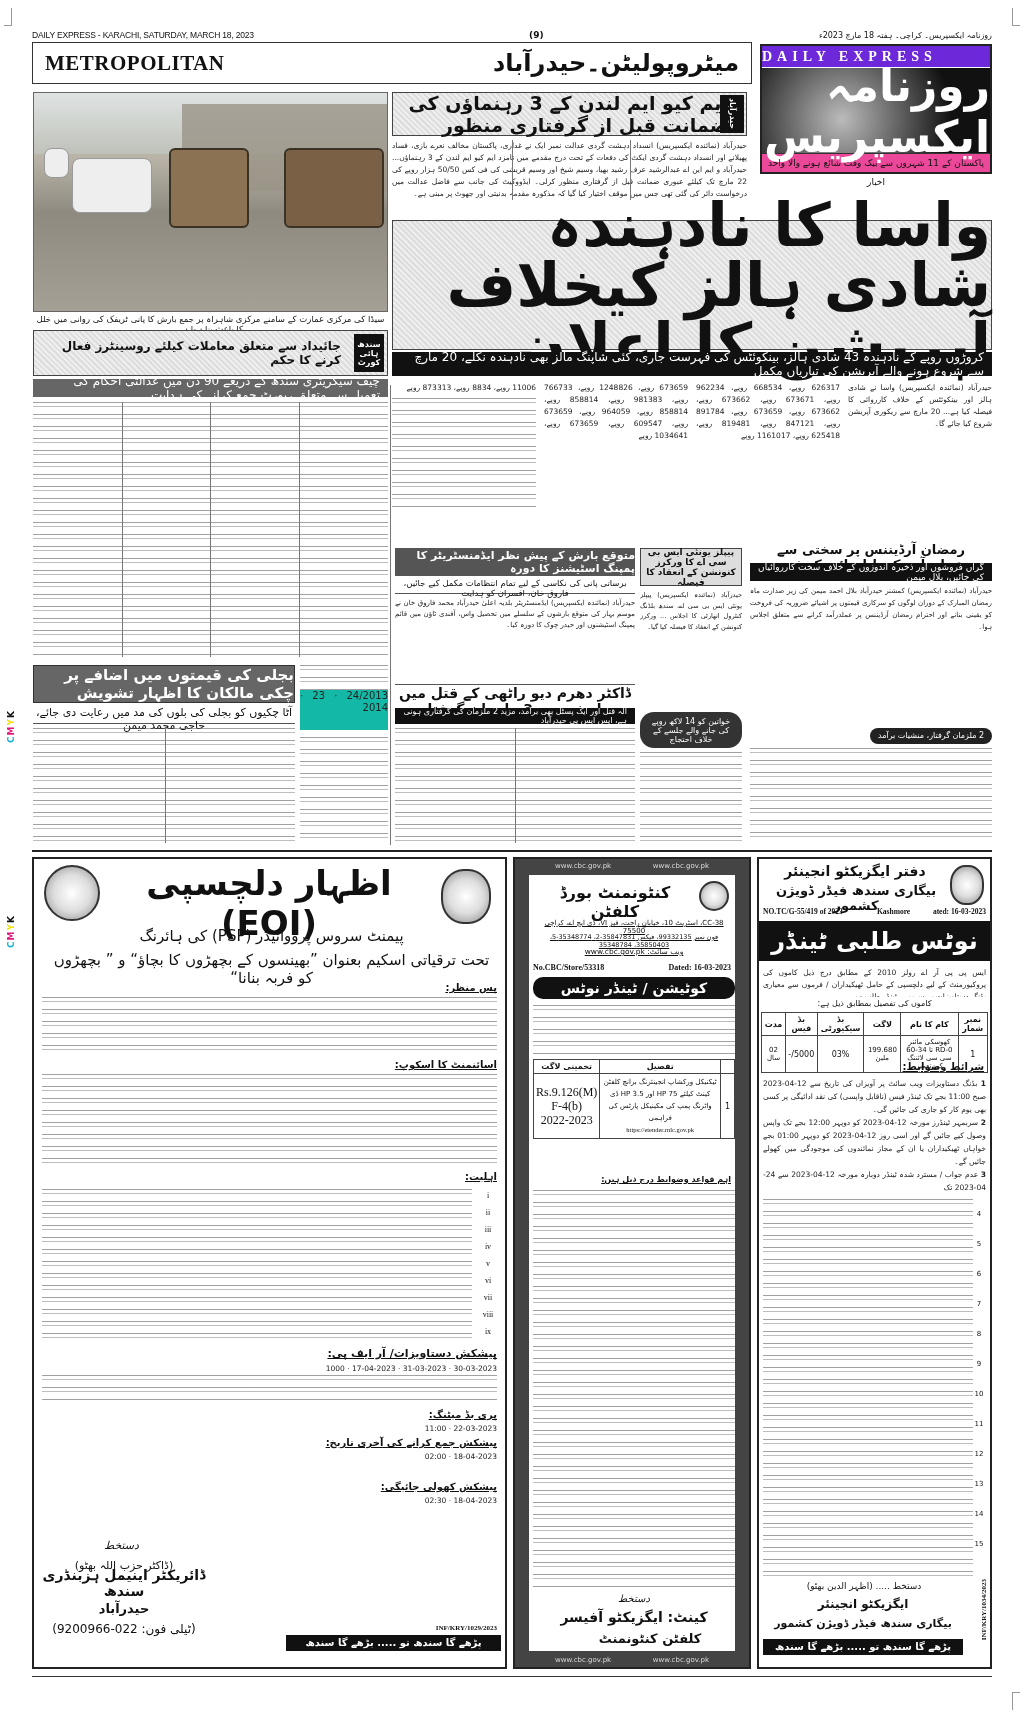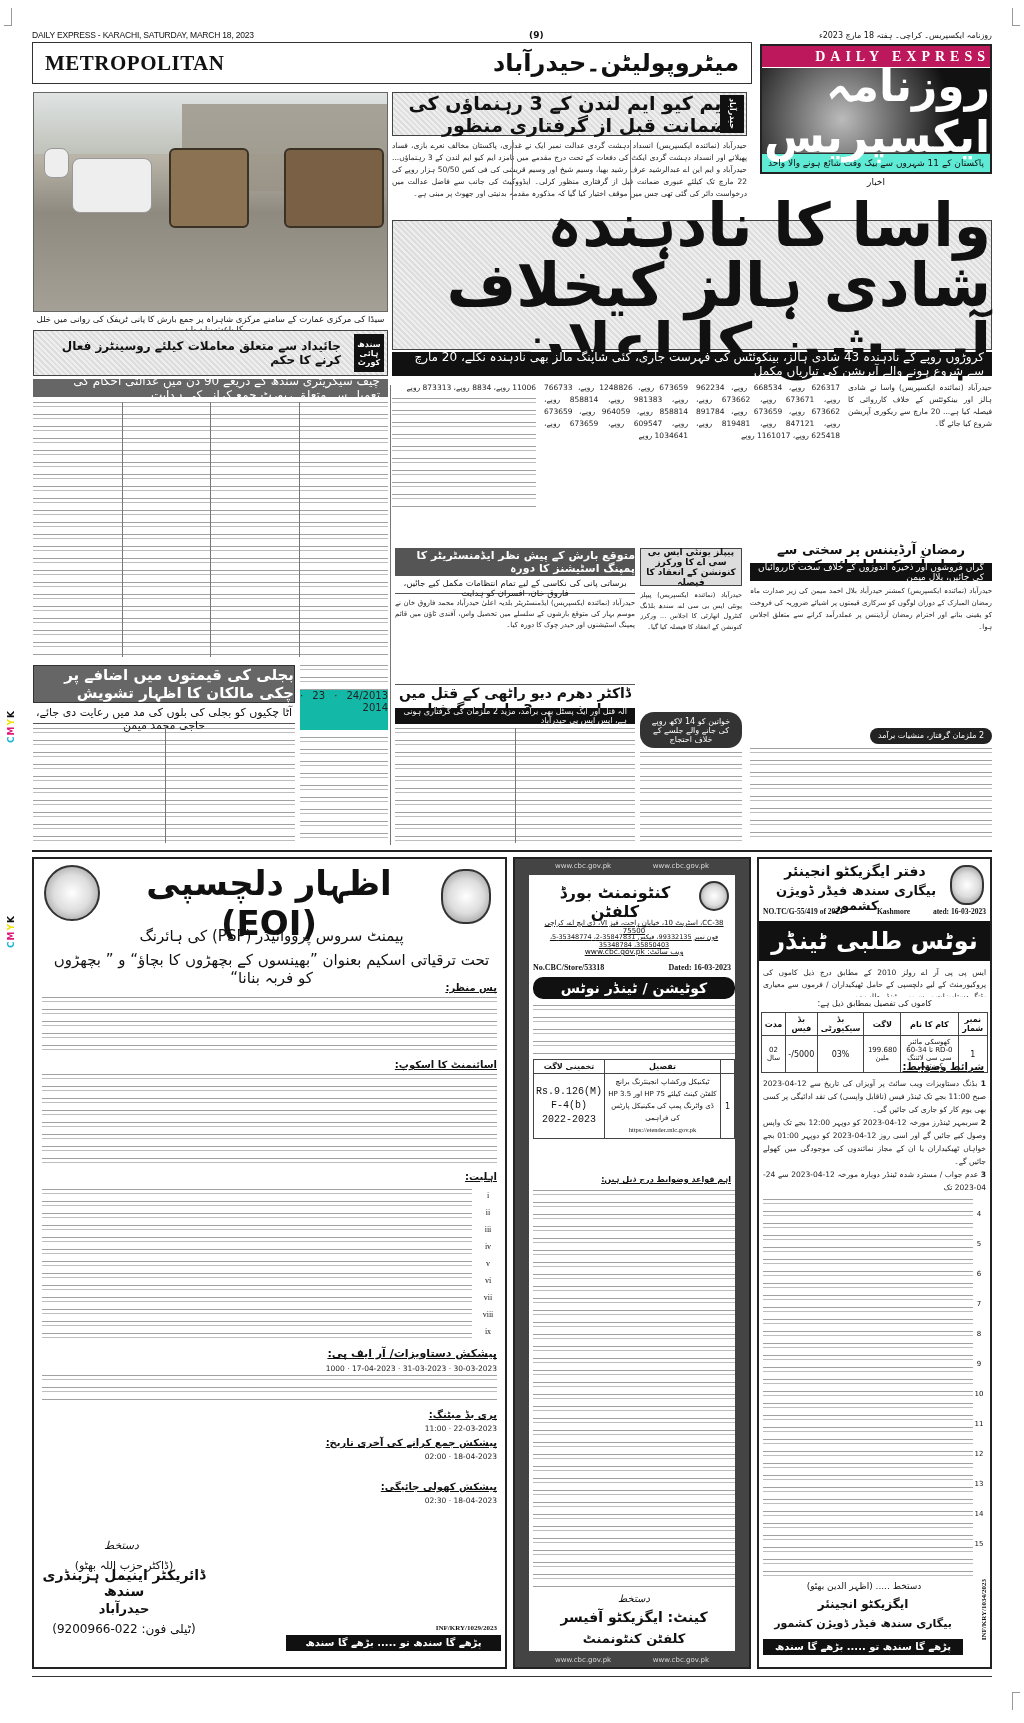--- a/index.html
+++ b/index.html
@@ -6,23 +6,23 @@
 body{width:1024px;height:1723px;background:#fff;font-family:"DejaVu Sans",sans-serif;color:#111;position:relative;overflow:hidden}
 .abs{position:absolute}
 .urdu{direction:rtl;font-family:"DejaVu Sans",sans-serif}
 .topline{top:28px;left:32px;right:32px;height:14px;font-size:8px;display:flex;justify-content:space-between;align-items:center}
 .topline .en{font-family:"Liberation Sans",sans-serif;font-size:8.5px;letter-spacing:-0.2px}
 .topline .pg{font-weight:bold;font-size:9px}
 .metro{top:42px;left:32px;width:720px;height:42px;border:1.5px solid #333;display:flex;justify-content:space-between;align-items:center;padding:0 12px}
 .metro .en{font-family:"Liberation Serif",serif;font-weight:bold;font-size:21px;letter-spacing:0.5px}
 .metro .ur{font-weight:bold;font-size:24px}
 .masthead{top:44px;left:760px;width:232px;height:130px;border:2px solid #222;background:#111}
-.masthead .brand{height:22px;background:#be185d;color:#fff;font-family:"Liberation Serif",serif;font-weight:bold;letter-spacing:5px;font-size:14px;text-align:right;line-height:22px;border-bottom:1px solid #fff}
+.masthead .brand{height:22px;background:#6d28d9;color:#fff;font-family:"Liberation Serif",serif;font-weight:bold;letter-spacing:5px;font-size:14px;text-align:left;line-height:22px;border-bottom:1px solid #fff}
 .masthead .logo{height:85px;background:radial-gradient(circle at 35% 60%,#bbb 0,#666 35%,#111 70%);color:#fff;font-size:44px;font-weight:bold;display:flex;align-items:center;justify-content:center;direction:rtl}
-.masthead .tag{height:19px;background:#5eead4;color:#111;font-size:9px;text-align:center;line-height:19px;direction:rtl;border-top:1px solid #333}
+.masthead .tag{height:19px;background:#ec4899;color:#111;font-size:9px;text-align:center;line-height:19px;direction:rtl;border-top:1px solid #333}
 .photo{top:92px;left:33px;width:355px;height:220px;background:linear-gradient(180deg,#cfd2cf 0,#b8b3a6 30%,#8f8a80 55%,#a5a096 100%);border:1px solid #666;overflow:hidden}
 .photo .rick{position:absolute;background:#6d5a44;border:2px solid #3b3226;border-radius:6px}
 .photo .car{position:absolute;background:#eee;border:1px solid #999;border-radius:8px}
 .caption{top:314px;left:33px;width:355px;font-size:8.5px;text-align:center}
 .h-box{border:1px solid #444;background:repeating-linear-gradient(45deg,#eee 0,#eee 2px,#ddd 2px,#ddd 4px);display:flex;align-items:center;justify-content:center;font-weight:bold;direction:rtl}
 .tag-black{background:#111;color:#fff;font-size:8px;writing-mode:vertical-rl;padding:12px;display:flex;align-items:center;justify-content:center}
 .subbar{background:#111;color:#fff;direction:rtl;font-size:12px;display:flex;align-items:center;padding:0 8px}
 .subbar.gray{background:#666}
 .col{direction:rtl;font-size:7.5px;line-height:12px;color:#222;overflow:hidden;text-align:justify}
 .lines{background:repeating-linear-gradient(180deg,#555 0,#555 1px,transparent 1px,transparent 4px,#888 4px,#888 5px,transparent 5px,transparent 12px);opacity:.55}
@@ -234,38 +234,38 @@
     <div class="abs" style="top:102px;left:4px;width:202px;height:22px;background:#111;color:#fff;border-radius:10px;text-align:center;line-height:22px;direction:rtl;font-size:14px;font-weight:bold">کوٹیشن / ٹینڈر نوٹس</div>
     <div class="abs lines" style="top:130px;left:4px;width:202px;height:50px"></div>
     <table class="abs" style="top:184px;left:4px;width:202px">
       <tbody>
           <tr>
         <th style="width:48px">تخمینی لاگت</th>
         <th>تفصیل</th>
         <th style="width:14px"></th>
       </tr>
       <tr>
-        <td style="font-family:Liberation Mono, monospace;font-size:10px;line-height:14px">
+        <td style="font-family:Liberation Serif, serif;font-size:12px;line-height:14px">
           <div>Rs.9.126(M)</div>
               <div>F-4(b)</div>
               <div>2022-2023</div>
         </td>
         <td class="urdu" style="font-size:7px;line-height:12px">
           <div>ٹیکنیکل ورکشاپ انجینئرنگ برانچ کلفٹن کینٹ کیلئے 75 HP اور 3.5 HP ڈی واٹرنگ پمپ کی مکینیکل پارٹس کی فراہمی</div>
           <div style="font-family:'Liberation Serif',serif;direction:ltr;font-size:6.5px">https://etender.rnlc.gov.pk</div>
         </td>
         <td>1</td>
       </tr>
     </tbody>
       </table>
     <div class="abs urdu" style="top:300px;right:4px;font-size:8px;font-weight:bold;text-decoration:underline">اہم قواعد وضوابط درج ذیل ہیں:</div>
     <div class="abs lines" style="top:315px;left:4px;width:202px;height:400px"></div>
     <div class="abs urdu" style="top:718px;left:60px;width:90px;text-align:center;font-size:10px;font-style:italic">دستخط</div>
     <div class="abs urdu" style="top:734px;left:4px;width:202px;text-align:center;font-size:14px;font-weight:bold">کینٹ: ایگزیکٹو آفیسر</div>
-    <div class="abs urdu" style="top:756px;left:4px;width:202px;text-align:center;font-size:13px;font-weight:bold">کلفٹن کنٹونمنٹ</div>
+    <div class="abs urdu" style="top:756px;left:20px;width:202px;text-align:center;font-size:13px;font-weight:bold">کلفٹن کنٹونمنٹ</div>
   </div>
 </div>
 
 <div class="abs ad" style="top:857px;left:757px;width:235px;height:812px">
   <div class="abs seal" style="top:6px;right:6px;width:34px;height:40px;border-radius:45%"></div>
   <div class="abs urdu" style="top:4px;left:6px;width:180px;text-align:center;font-size:14px;font-weight:bold">دفتر ایگزیکٹو انجینئر</div>
   <div class="abs urdu" style="top:24px;left:4px;width:186px;text-align:center;font-size:13px;font-weight:bold">بیگاری سندھ فیڈر ڈویژن کشمور</div>
   <div class="abs" style="top:48px;left:4px;font-family:'Liberation Serif',serif;font-weight:bold;font-size:7.5px">NO.TC/G-55/419 of 2023</div>
   <div class="abs" style="top:48px;left:118px;font-family:'Liberation Serif',serif;font-weight:bold;font-size:7.5px">Kashmore</div>
   <div class="abs" style="top:48px;right:4px;font-family:'Liberation Serif',serif;font-weight:bold;font-size:7.5px">ated: 16-03-2023</div>

